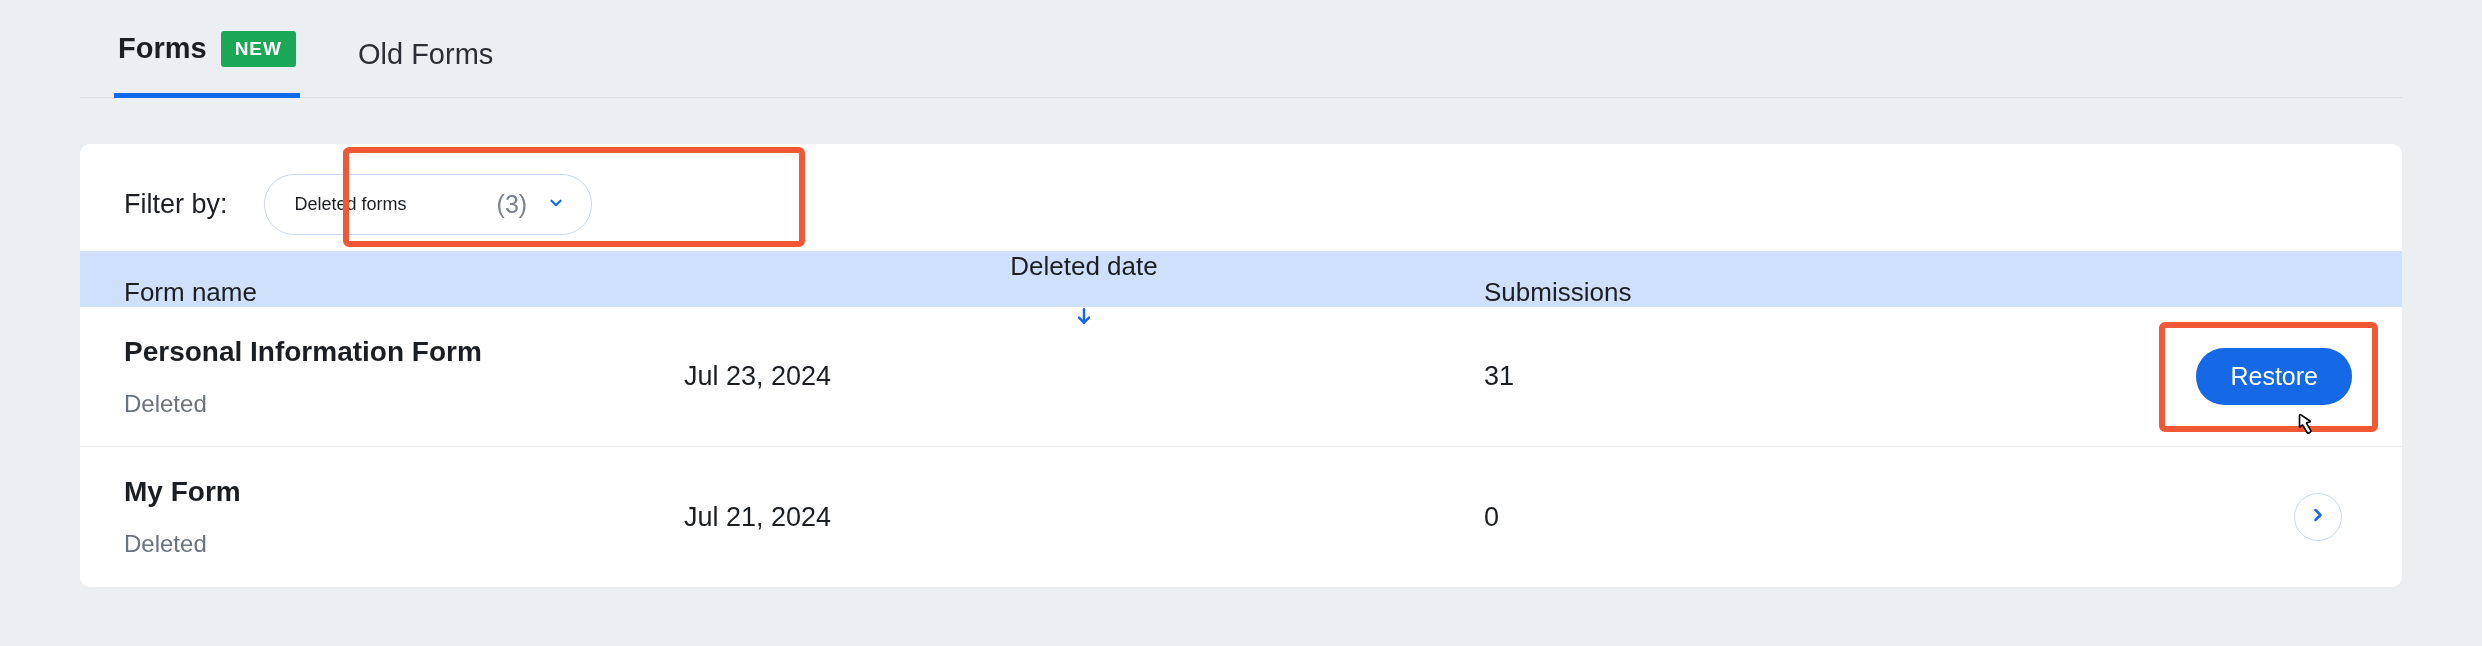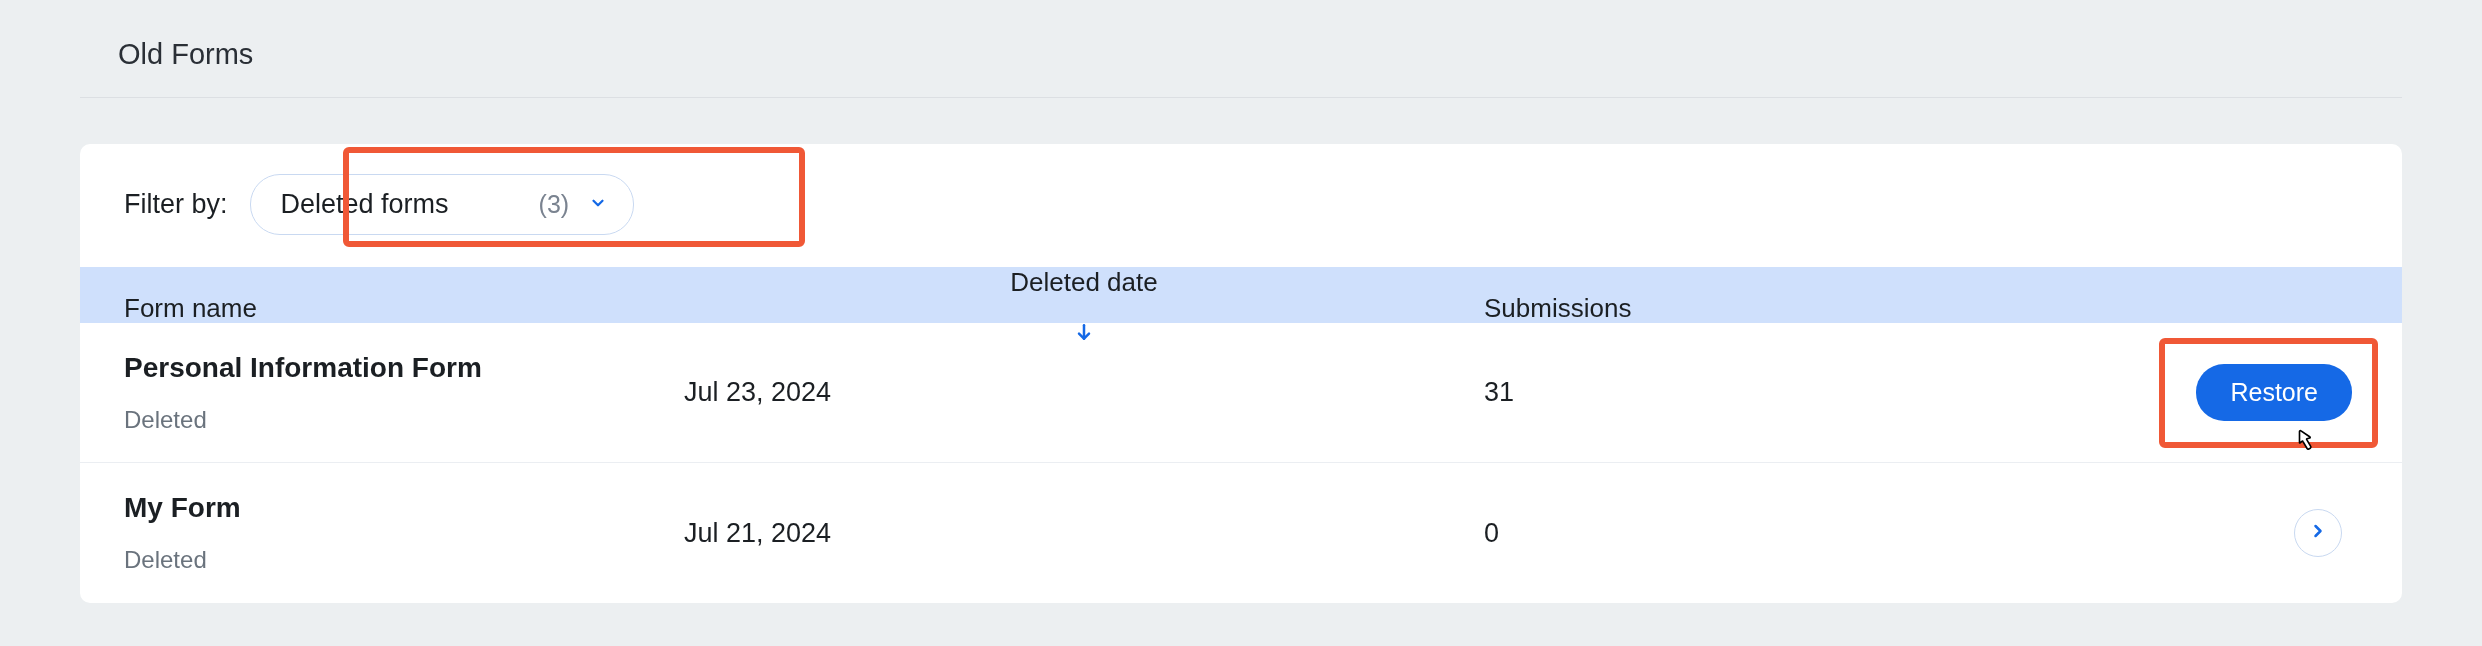--- a/index.html
+++ b/index.html
@@ -59,21 +59,22 @@
     margin-top: 46px;
     background: #fff;
     border-radius: 10px;
     overflow: hidden;
   }
 
   
   .filter-row {
     display: flex;
     align-items: center;
-    padding: 30px 44px 32px 44px;
+    gap: 14px;
+    padding: 30px 44px 16px 44px;
     position: relative;
   }
   .filter-label {
     font-size: 27px;
     color: #1b1f23;
   }
   .annot-box-1 {
     position: absolute;
     border: 6px solid #f05836;
     border-radius: 6px;
@@ -85,21 +86,21 @@
     display: inline-flex;
     align-items: center;
     height: 61px;
     border: 1px solid #c9d9f1;
     border-radius: 30px;
     padding: 0 26px 0 30px;
     gap: 20px;
     cursor: pointer;
     margin-left: 22px;
   }
-  .dropdown .dd-text { font-size: 27px; color: #1b1f23; }
+  .dropdown .dd-text { font-size: 18px; color: #1b1f23; }
   .dropdown .dd-count { font-size: 25px; color: #7a8390; margin-left: 70px;}
   .chevron-down {
     width: 18px; height: 18px;
     position: relative; top: -2px;
   }
   .chevron-down svg { stroke: #1569e6; }
 
   
   .thead {
     display: grid;
@@ -162,20 +163,24 @@
     background: #fff;
   }
   .circle-arrow-btn svg { stroke: #1569e6; }
 </style>
 </head>
 <body>
 
 <div class="page">
 
   <div class="tabs">
+    <div class="tab active">
+      <span class="tab-label">Forms</span>
+      <span class="badge-new">NEW</span>
+    </div>
     <div class="tab inactive">
       <span class="tab-label">Old Forms</span>
     </div>
   </div>
 
   <div class="card">
 
     <div class="filter-row">
       <span class="filter-label">Filter by:</span>
 

